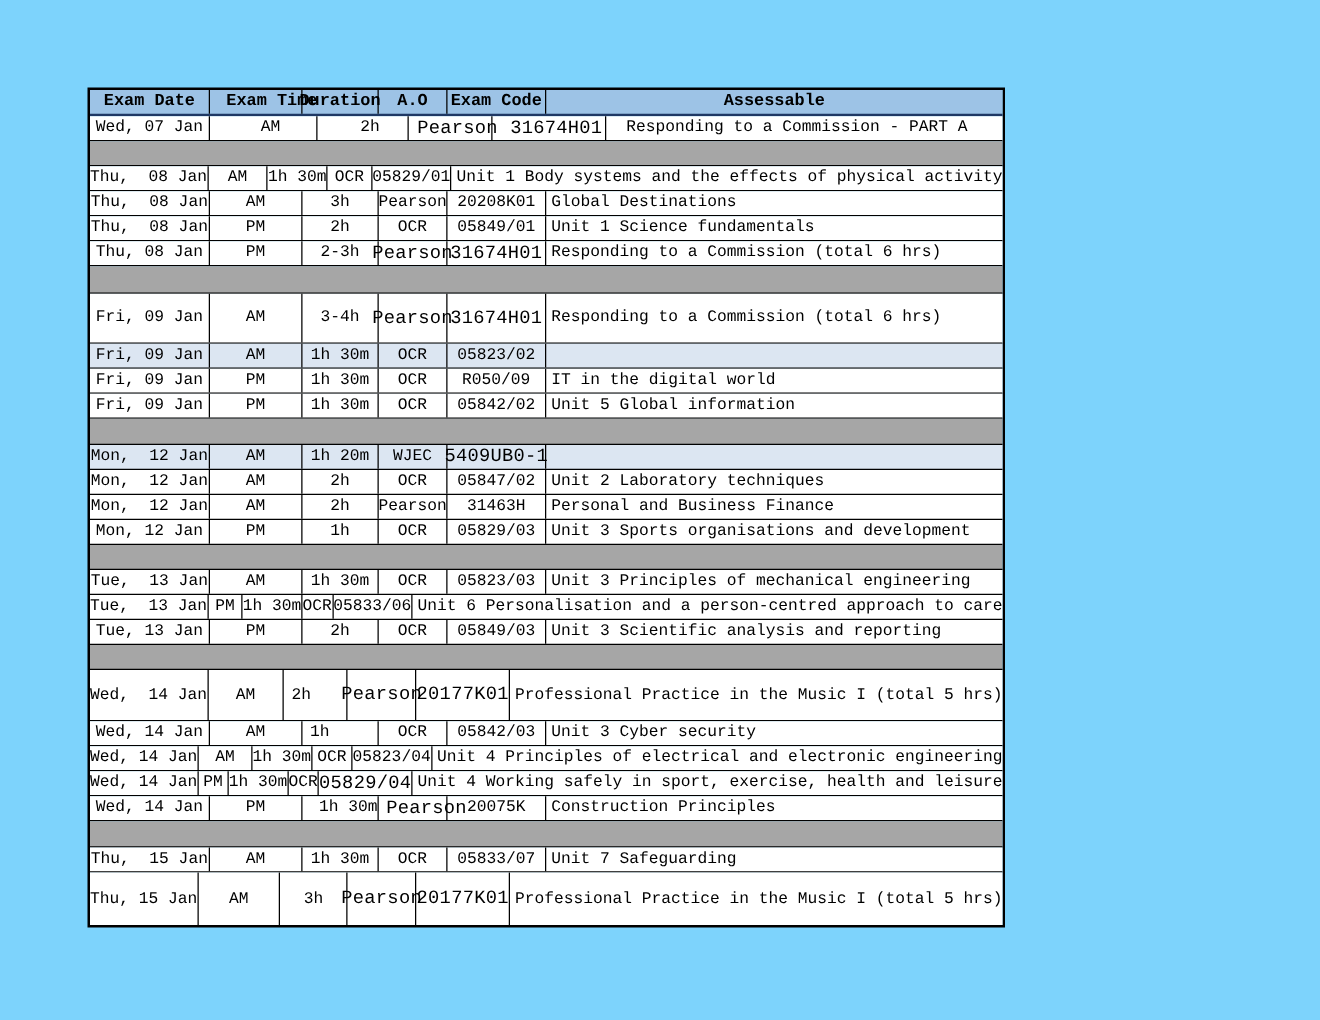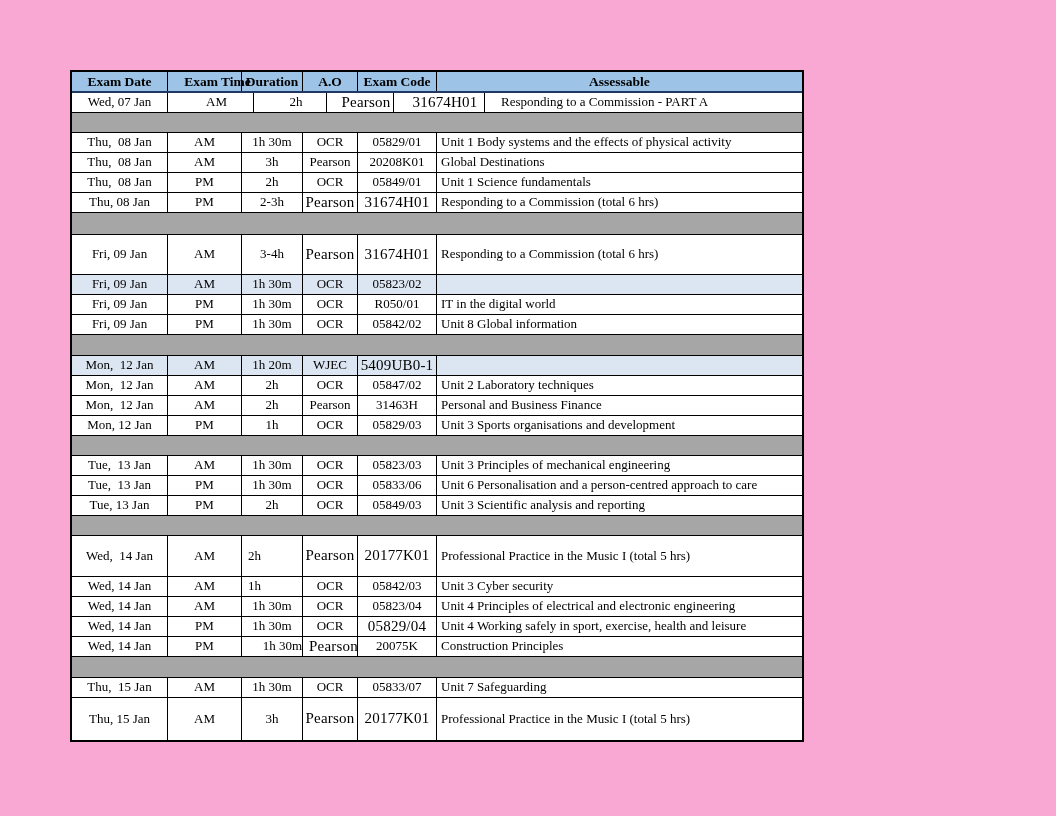--- a/index.html
+++ b/index.html
@@ -1,17 +1,17 @@
 <!DOCTYPE html>
 <html><head>
 <meta charset="utf-8">
 <style>
   html,body{margin:0;padding:0;background:#fff;}
-  .canvas{position:relative;width:1056px;height:816px;background:#f9a8d4;overflow:hidden;
-          font-family:Liberation Serif, serif;color:#000;}
+  .canvas{position:relative;width:1056px;height:816px;background:#7dd3fc;overflow:hidden;
+          font-family:Liberation Mono, monospace;color:#000;}
   .tbl{position:absolute;left:70px;top:70px;width:734px;box-sizing:border-box;
        border:2px solid #000;font-size:13px;}
   .row{display:flex;box-sizing:border-box;border-bottom:1px solid #000;background:#fff;}
   .row:last-child{border-bottom:none;}
   .sep{box-sizing:border-box;border-bottom:1px solid #000;background:var(--sep-bg,#A6A6A6);}
   .hdr{background:var(--hdr-bg,#9DC3E6);font-weight:700;border-bottom:2px solid var(--hdr-line,#1F3864);font-size:13.5px;}
   .cell{box-sizing:border-box;border-right:1px solid #000;display:flex;align-items:center;
         justify-content:center;overflow:visible;}
   .c0{width:96px}.c1{width:74px}.c2{width:61px}.c3{width:55px}.c4{width:79px}
   .c5{flex:1;border-right:none;justify-content:flex-start;padding-left:4px;text-align:right;}
@@ -194,21 +194,21 @@
     <div class="cell c1">
           <span>PM</span>
         </div>
     <div class="cell c2">
           <span>1h 30m</span>
         </div>
     <div class="cell c3">
           <span>OCR</span>
         </div>
     <div class="cell c4">
-          <span>R050/01</span>
+          <span>R050/09</span>
         </div>
     <div class="cell c5">
           <span>IT in the digital world</span>
         </div>
   </div>
       <div class="row" style="height: 20px;">
     <div class="cell c0">
           <span>Fri, 09 Jan</span>
         </div>
     <div class="cell c1">
@@ -217,21 +217,21 @@
     <div class="cell c2">
           <span>1h 30m</span>
         </div>
     <div class="cell c3">
           <span>OCR</span>
         </div>
     <div class="cell c4">
           <span>05842/02</span>
         </div>
     <div class="cell c5">
-          <span>Unit 8 Global information</span>
+          <span>Unit 5 Global information</span>
         </div>
   </div>
       <div class="sep" style="height: 21px;"></div>
       <div class="row hl" style="height: 20px;">
     <div class="cell c0">
           <span>Mon,  12 Jan</span>
         </div>
     <div class="cell c1">
           <span>AM</span>
         </div>

